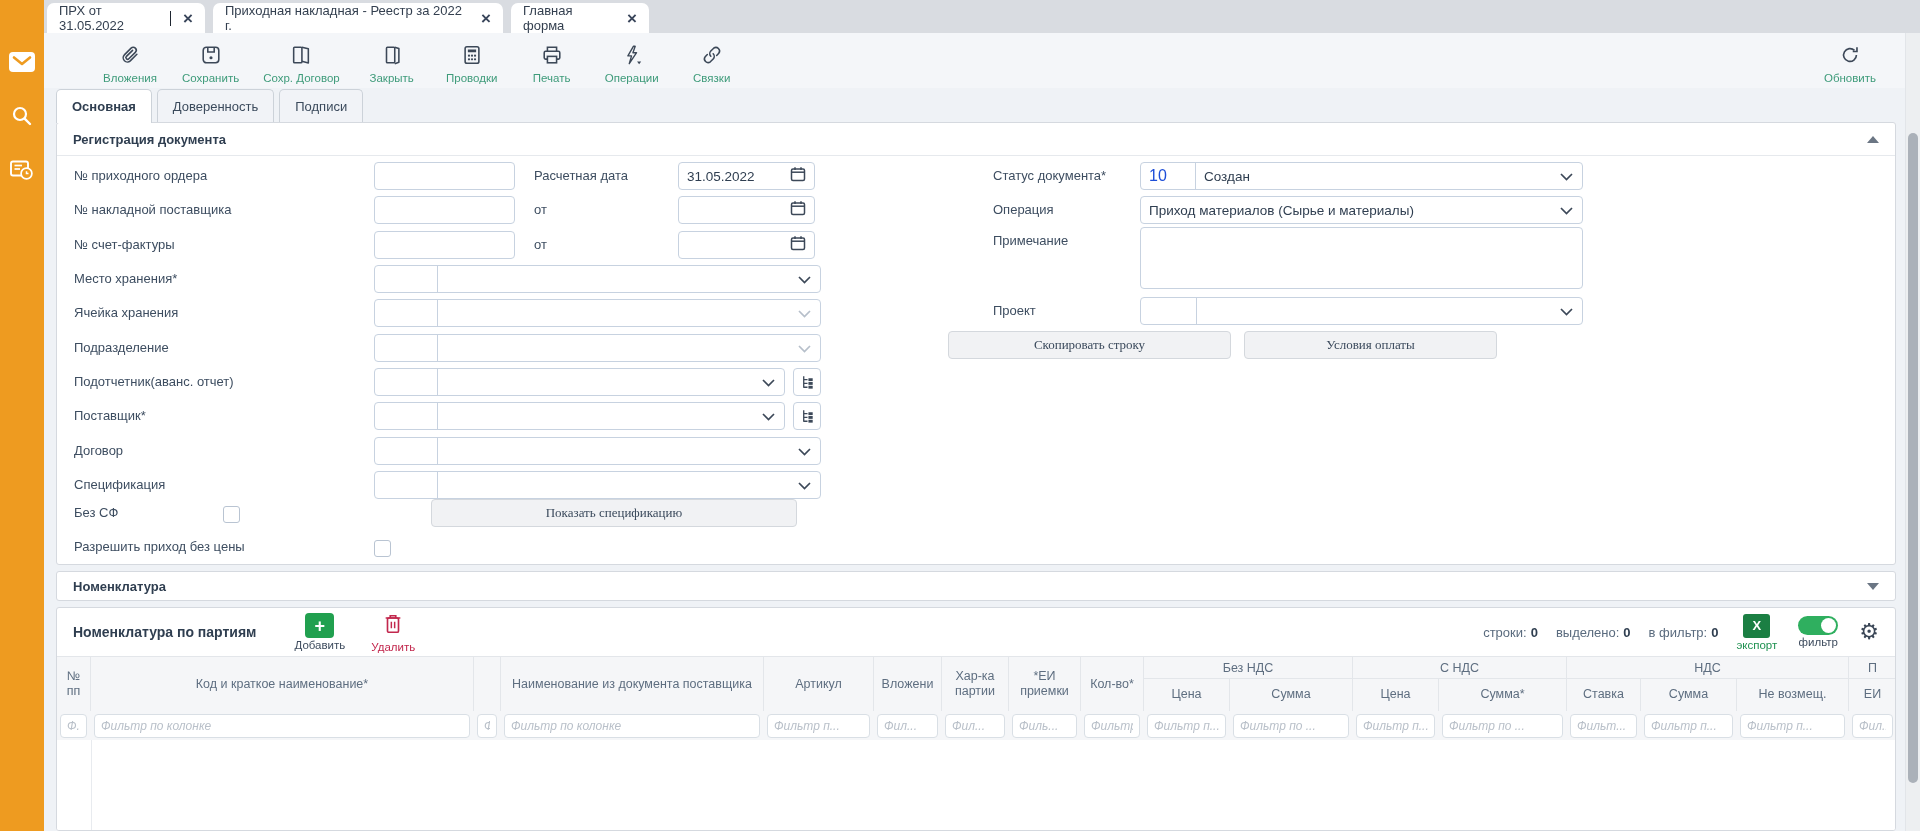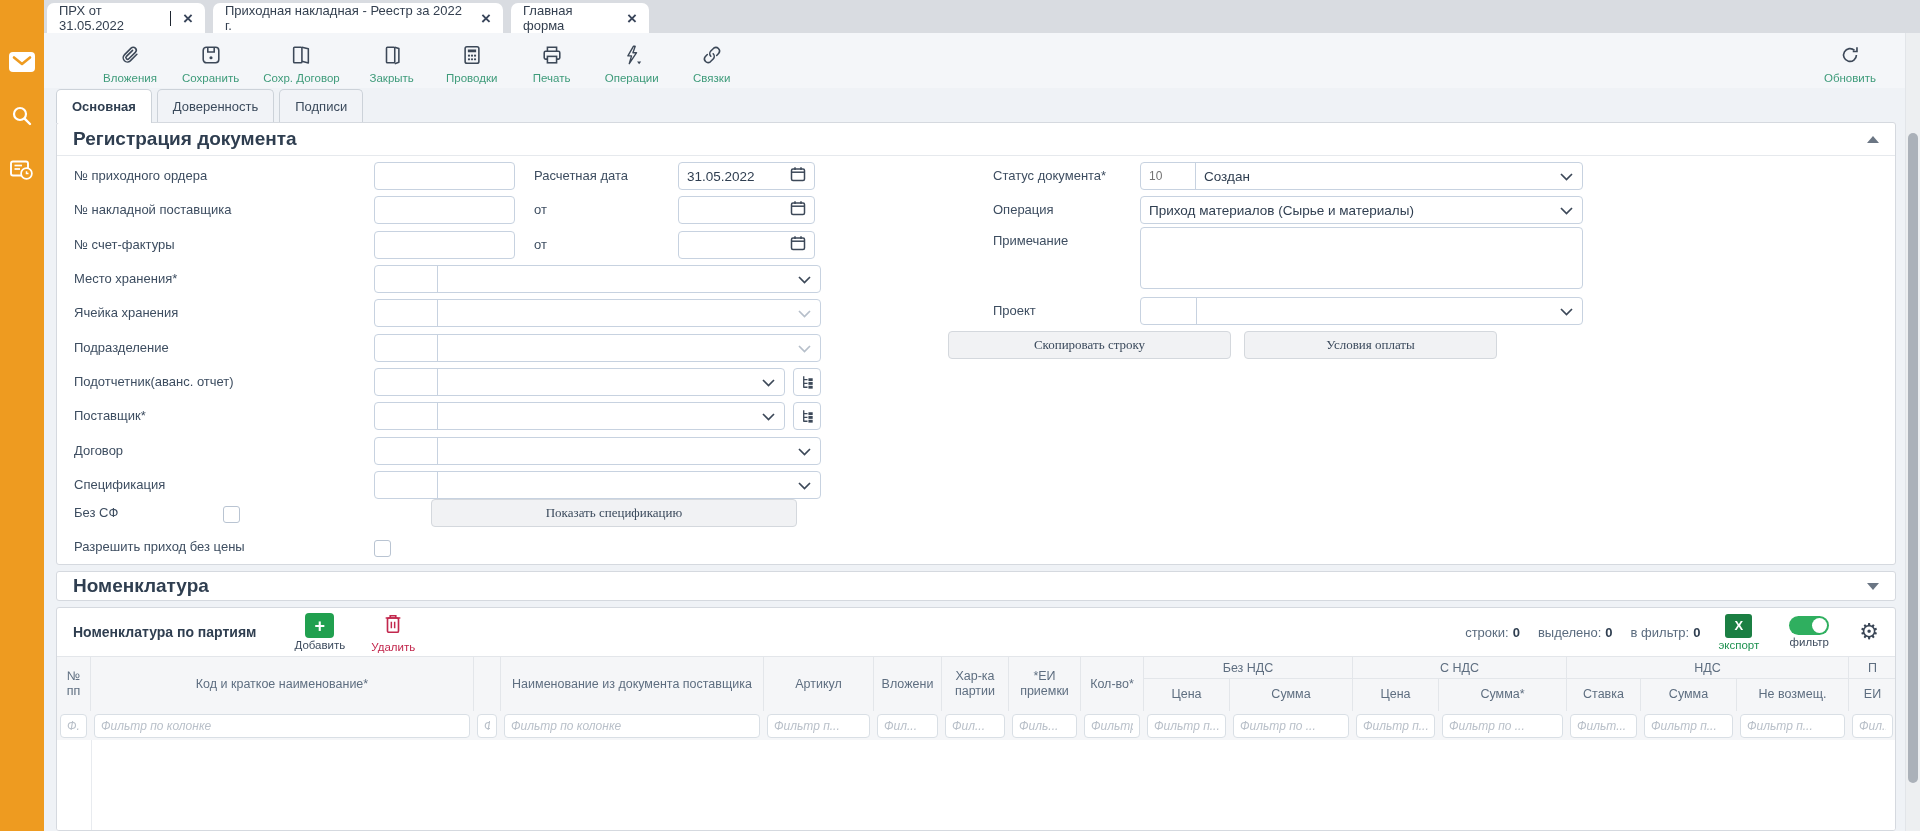--- a/index.html
+++ b/index.html
@@ -30,21 +30,21 @@
   
   #subtabs{position:absolute;left:56px;top:89px;display:flex;gap:5px;z-index:5;}
   .subtab{height:33px;padding:0 15px;display:flex;align-items:center;font-size:13px;color:#3B4A5C;
           border:1px solid #CCD2D9;border-bottom:none;border-radius:5px 5px 0 0;background:#F1F3F7;box-sizing:border-box;cursor:pointer;}
   .subtab.active{background:#FFFFFF;font-weight:bold;color:#2F3E50;height:34px;position:relative;z-index:6;}
 
   
   .panel{position:absolute;background:#FFFFFF;border:1px solid #D5D9DF;border-radius:3px;box-sizing:border-box;}
   #reg-panel{left:56px;top:122px;width:1840px;height:443px;}
   .panel-header{height:33px;border-bottom:1px solid #E6E9ED;display:flex;align-items:center;padding:0 16px;box-sizing:border-box;}
-  .panel-title{font-size:19px;font-weight:bold;color:#2F3E50;}
+  .panel-title{font-size:13px;font-weight:bold;color:#2F3E50;}
   .collapse{margin-left:auto;width:0;height:0;cursor:pointer;}
   .collapse.up{border-left:6px solid transparent;border-right:6px solid transparent;border-bottom:7px solid #6B7684;}
   .collapse.down{border-left:6px solid transparent;border-right:6px solid transparent;border-top:7px solid #6B7684;}
 
   
   .frm-label{position:absolute;font-size:13px;color:#3D4D60;line-height:28px;white-space:nowrap;}
   .inp{position:absolute;height:28px;border:1px solid #C7D2E0;border-radius:4px;background:#fff;box-sizing:border-box;
        font-size:13.5px;color:#2F3E50;padding:0 8px;font-family:inherit;}
   .combo{position:absolute;height:28px;border:1px solid #C7D2E0;border-radius:4px;background:#fff;box-sizing:border-box;
          display:flex;align-items:center;cursor:pointer;}
@@ -345,21 +345,21 @@
           <div class="val"></div>
           <span class="chev"><svg width="13" height="8" viewBox="0 0 13 8">
               <path d="M1 1 L6.5 6.5 L12 1" fill="none" stroke="#3C4858" stroke-width="1.7"></path>
             </svg></span>
         </div>
       </div>
 
     <div>
       <div class="frm-label" style="left:936px;top:39px;">Статус документа*</div>
       <div class="combo" style="left:1083px;top:39px;width:443px;">
-        <div class="code" style="width:55px;display:flex;align-items:center;padding:0 8px;box-sizing:border-box;font-size:12px;color:#737373;">10</div>
+        <div class="code" style="width:55px;display:flex;align-items:center;padding:0 8px;box-sizing:border-box;font-size:16px;color:#1d4ed8;">10</div>
         <div class="val">Создан</div>
         <span class="chev"><svg width="13" height="8" viewBox="0 0 13 8">
               <path d="M1 1 L6.5 6.5 L12 1" fill="none" stroke="#3C4858" stroke-width="1.7"></path>
             </svg></span>
       </div>
 
       <div class="frm-label" style="left:936px;top:73px;">Операция</div>
       <div class="combo" style="left:1083px;top:73px;width:443px;">
         <div class="val">Приход материалов (Сырье и материалы)</div>
         <span class="chev"><svg width="13" height="8" viewBox="0 0 13 8">
@@ -418,21 +418,21 @@
 
       <div id="grid-right">
         <span class="stat"><span>строки:</span><b>0</b></span>
         <span class="stat"><span>выделено:</span><b>0</b></span>
         <span class="stat"><span>в фильтр:</span><b>0</b></span>
 
         <div class="gt-action" style="margin:0;">
           <span class="exportbox">X</span>
           <span class="albl" style="color:#1E9150;">экспорт</span>
         </div>
-        <div class="gt-action" style="margin:12px;">
+        <div class="gt-action" style="margin:3px;">
           <span class="toggle">
               <span class="knob"></span>
             </span>
           <span class="albl" style="color:#3E4C5E;">фильтр</span>
         </div>
         <span class="gearchar">⚙</span>
       </div>
     </div>
 
     <div id="thead">

